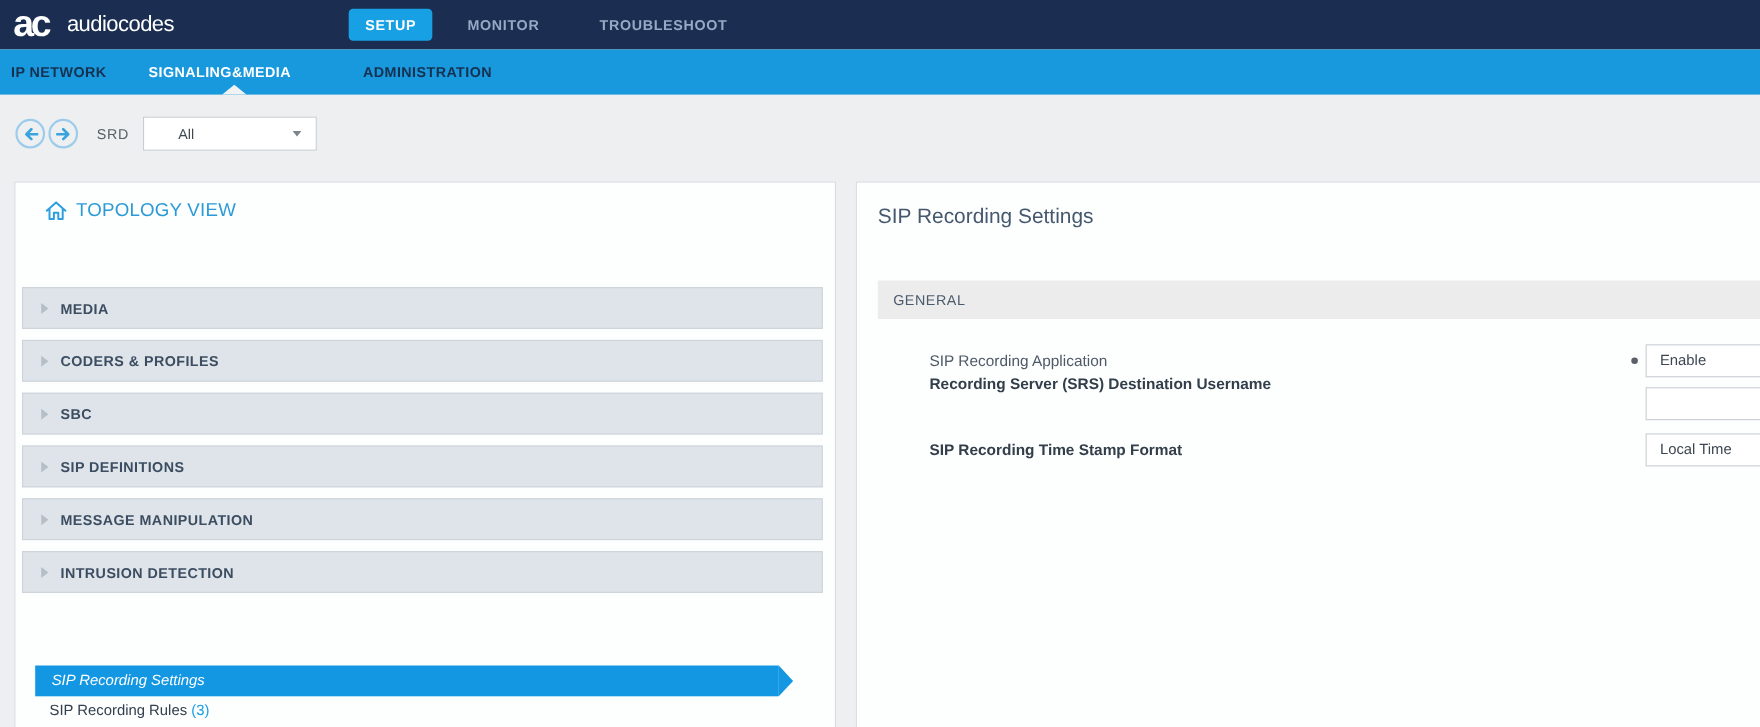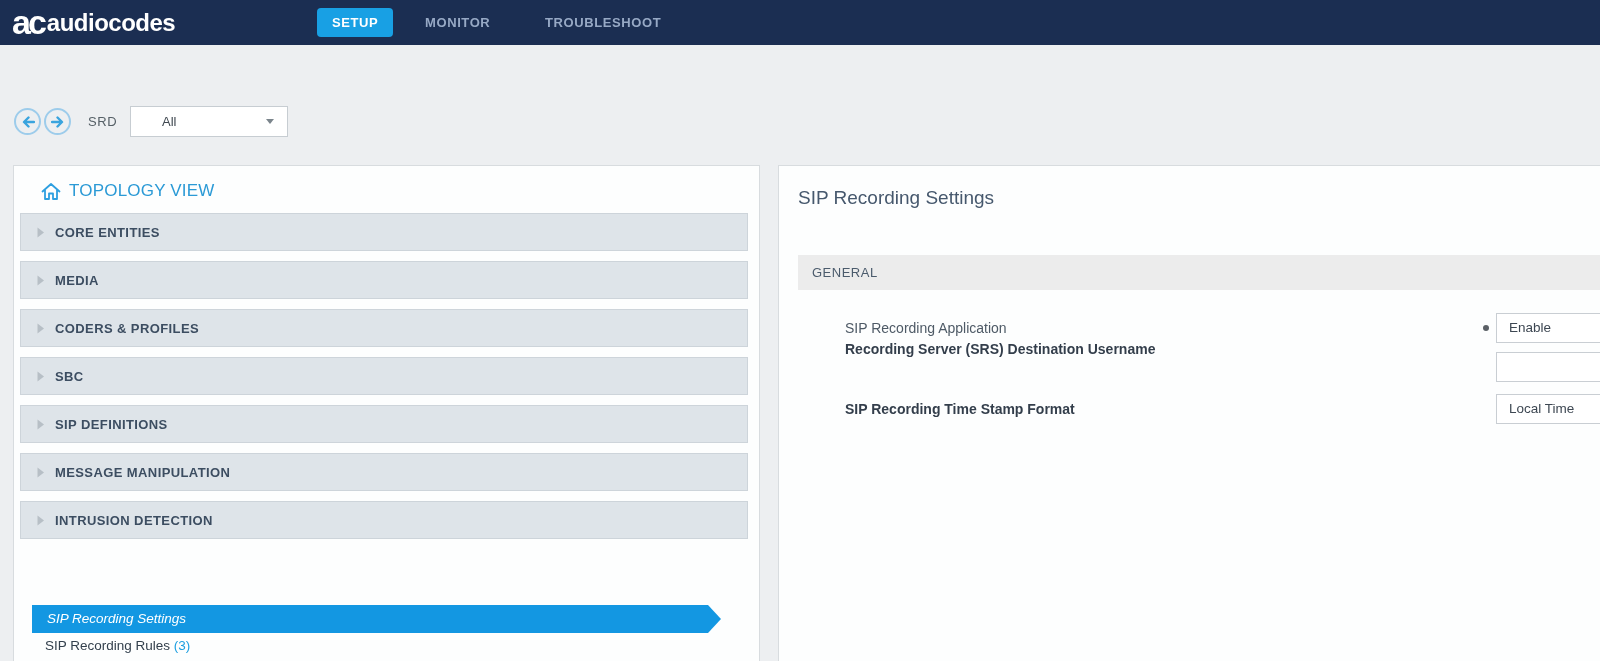--- a/index.html
+++ b/index.html
@@ -3,21 +3,21 @@
 <meta charset="utf-8">
 <style>
   html,body{margin:0;padding:0;}
   #app{position:relative;width:1600px;height:661px;overflow:hidden;background:#edeff1;
        font-family:"Liberation Sans",sans-serif;-webkit-font-smoothing:antialiased;}
 
   
   .topbar{position:absolute;top:0;left:0;width:1600px;height:45px;background:#1b2e52;}
   .logo{position:absolute;left:12px;top:0;height:45px;display:flex;align-items:center;color:#fff;cursor:pointer;}
   .logo-mark{font-size:34px;font-weight:800;letter-spacing:-3px;line-height:45px;}
-  .logo-text{font-size:24px;font-weight:700;letter-spacing:-0.5px;margin-left:3px;line-height:45px;}
+  .logo-text{font-size:20px;font-weight:400;letter-spacing:-0.5px;margin-left:17px;line-height:45px;}
   .top-tab{position:absolute;top:0;height:45px;line-height:45px;font-size:13px;font-weight:700;
            color:#97a9c5;letter-spacing:0.6px;cursor:pointer;}
   .top-tab.active{top:8px;height:29px;line-height:29px;padding:0 15px;background:#18a0e4;color:#fff;border-radius:4px;}
   #tab-setup{left:317px;}
   #tab-monitor{left:425px;}
   #tab-troubleshoot{left:545px;}
 
   
   .subnav{position:absolute;top:45px;left:0;width:1600px;height:41px;background:#1899dd;}
   .sub-tab{position:absolute;top:0;height:41px;line-height:41px;font-size:13px;font-weight:700;
@@ -80,20 +80,26 @@
   <div class="topbar">
     <div class="logo">
       <span class="logo-mark">ac</span>
       <span class="logo-text">audiocodes</span>
     </div>
     <div id="tab-setup" class="top-tab active">SETUP</div>
     <div id="tab-monitor" class="top-tab">MONITOR</div>
     <div id="tab-troubleshoot" class="top-tab">TROUBLESHOOT</div>
   </div>
 
+  <div class="subnav">
+    <div id="subtab-ip" class="sub-tab">IP NETWORK</div>
+    <div id="subtab-sig" class="sub-tab active">SIGNALING&amp;MEDIA</div>
+    <div id="subtab-admin" class="sub-tab">ADMINISTRATION</div>
+    <div class="subnav-notch"></div>
+  </div>
 
   <div id="nav-back" class="nav-circle">
     <svg width="14" height="12" viewBox="0 0 14 12">
       <path d="M13 6 H3.5 M7.5 1.5 L3 6 L7.5 10.5" stroke="#3aa4de" stroke-width="2.4" fill="none" stroke-linecap="round" stroke-linejoin="round"></path>
     </svg>
   </div>
   <div id="nav-fwd" class="nav-circle">
     <svg width="14" height="12" viewBox="0 0 14 12">
       <path d="M1 6 H10.5 M6.5 1.5 L11 6 L6.5 10.5" stroke="#3aa4de" stroke-width="2.4" fill="none" stroke-linecap="round" stroke-linejoin="round"></path>
     </svg>
@@ -105,26 +111,20 @@
   </div>
 
   <div id="left-panel" class="panel">
     <div class="panel-title-row">
       <svg width="20" height="19" viewBox="0 0 20 19">
         <path d="M1.5 9.5 L10 2 L18.5 9.5 M4 8 V17 H8 V11.5 H12 V17 H16 V8" stroke="#2d9fe0" stroke-width="1.8" fill="none" stroke-linecap="round" stroke-linejoin="round"></path>
       </svg>
       <span class="panel-title">TOPOLOGY VIEW</span>
     </div>
 
-    <div class="acc-bar" style="top:47px">
-      <svg class="caret" width="9" height="11" viewBox="0 0 9 11">
-          <polygon points="1.5,0.5 8,5.5 1.5,10.5" fill="#b7bfc6"></polygon>
-        </svg>
-      <span class="acc-label">CORE ENTITIES</span>
-    </div>
     <div class="acc-bar" style="top:95px">
       <svg class="caret" width="9" height="11" viewBox="0 0 9 11">
           <polygon points="1.5,0.5 8,5.5 1.5,10.5" fill="#b7bfc6"></polygon>
         </svg>
       <span class="acc-label">MEDIA</span>
     </div>
     <div class="acc-bar" style="top:143px">
       <svg class="caret" width="9" height="11" viewBox="0 0 9 11">
           <polygon points="1.5,0.5 8,5.5 1.5,10.5" fill="#b7bfc6"></polygon>
         </svg>

